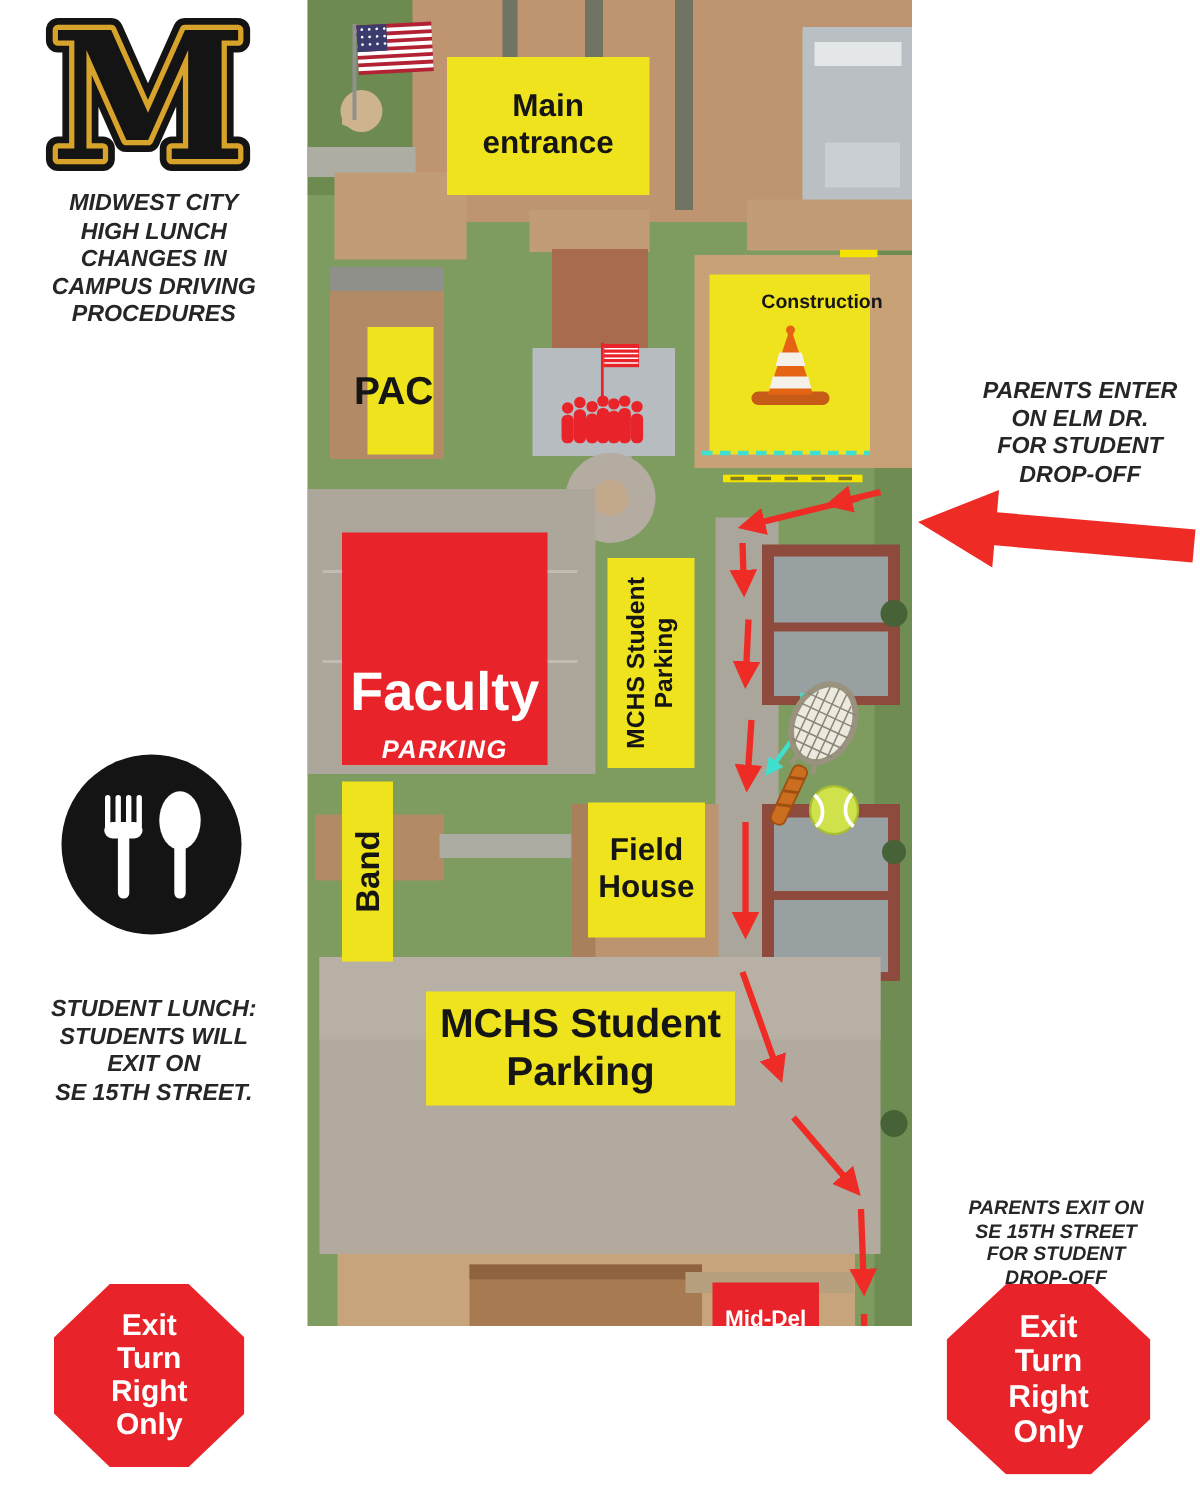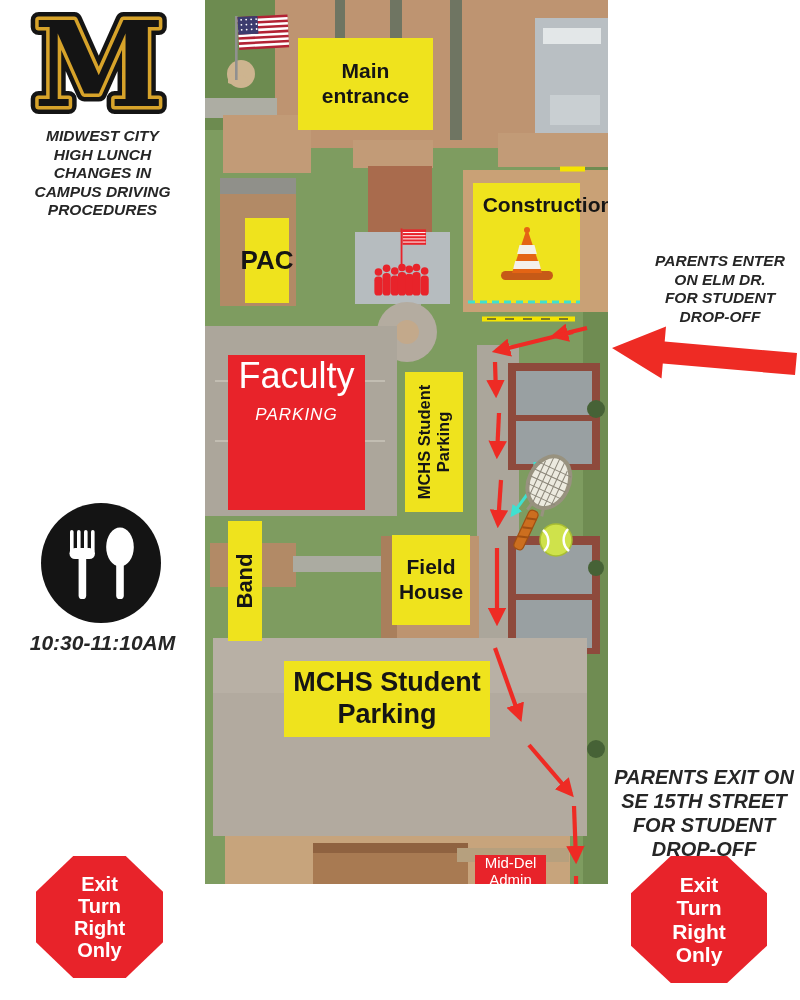--- a/index.html
+++ b/index.html
@@ -12,22 +12,22 @@
   
   .map{position:absolute;left:205px;top:0;width:403px;height:884px;background:#7E9C60;overflow:hidden;}
   .g{position:absolute;}
   .tree{position:absolute;border-radius:50%;background:#466236;}
   .overlay{position:absolute;left:0;top:0;z-index:15;pointer-events:none;}
   .icon{position:absolute;z-index:16;}
   
   .ylabel{position:absolute;z-index:10;background:var(--yellow,#EFE31D);color:#151515;font-weight:bold;
           display:flex;align-items:center;justify-content:center;text-align:center;
           white-space:pre-line;line-height:1.18;}
-  .rlabel{position:absolute;z-index:10;background:var(--red,#E8232A);color:#fff;font-weight:normal;
-          display:flex;flex-direction:column;align-items:center;justify-content:flex-start;
+  .rlabel{position:absolute;z-index:10;background:var(--red,#E8232A);color:#fff;font-weight:bold;
+          display:flex;flex-direction:column;align-items:center;justify-content:flex-end;
           text-align:center;white-space:pre-line;}
   .vwrap{position:absolute;top:50%;left:50%;transform:translate(-50%,-50%) rotate(-90deg);
          text-align:center;font-weight:bold;white-space:pre-line;line-height:1.15;}
   .stop{position:absolute;background:var(--red,#E8232A);color:#fff;font-weight:bold;text-align:center;
         display:flex;align-items:center;justify-content:center;white-space:pre-line;line-height:1.1;
         clip-path:polygon(29.3% 0,70.7% 0,100% 29.3%,100% 70.7%,70.7% 100%,29.3% 100%,0 70.7%,0 29.3%);}
 </style>
 </head>
 <body>
 
@@ -54,41 +54,44 @@
       <rect x="37" y="28" width="3.6" height="22" rx="1.8"></rect>
       <rect x="44" y="28" width="3.6" height="22" rx="1.8"></rect>
       <rect x="51" y="28" width="3.6" height="22" rx="1.8"></rect>
       <rect x="29.5" y="46" width="25.5" height="11" rx="5.5"></rect>
       <rect x="38.6" y="54" width="7.6" height="43" rx="3.6"></rect>
       <ellipse cx="80" cy="45" rx="13.8" ry="19.5"></ellipse>
       <rect x="76.2" y="60" width="7.6" height="37" rx="3.6"></rect>
     </g>
   </svg>
 
-  <div class="panel-note" style="left:0;top:630px;width:205px;font-size:21px;">10:30-11:10AM</div>
-
+
+  <div class="panel-note" style="left:0;top:664px;width:205px;font-size:15.5px;">STUDENT LUNCH:
+STUDENTS WILL
+EXIT ON
+SE 15TH STREET.</div>
 
 
   <div class="stop" style="left:36px;top:856px;width:127px;height:122px;font-size:20px;">
     <span class="pre">Exit
 Turn
 Right
 Only</span>
   </div>
 
   <div class="panel-note" style="left:608px;top:252px;width:224px;font-size:15.5px;">PARENTS ENTER
 ON ELM DR.
 FOR STUDENT
 DROP-OFF</div>
 
   <svg class="abs" style="left:608px;top:320px;" width="190" height="62" viewBox="0 0 190 62">
     <polygon points="4,28 58,6.6 56.7,21.5 189,33 187,55 54.8,43.5 53.5,58.4" fill="#EE2B24"></polygon>
   </svg>
 
-  <div class="panel-note" style="left:608px;top:765px;width:192px;font-size:20px;">PARENTS EXIT ON
+  <div class="panel-note" style="left:608px;top:797px;width:192px;font-size:13px;">PARENTS EXIT ON
 SE 15TH STREET
 FOR STUDENT
 DROP-OFF</div>
 
   <div class="stop" style="left:631px;top:856px;width:136px;height:127px;font-size:21px;">
     <span class="pre">Exit
 Turn
 Right
 Only</span>
   </div>
@@ -274,31 +277,31 @@
         <path d="M43,80 C50,86 50,96 44,101 M68,79 C62,86 62,95 69,101" stroke="#ffffff" stroke-width="2.5" fill="none"></path>
       </g>
     </svg>
 
     <div class="ylabel" style="left:93px;top:38px;width:135px;height:92px;font-size:21px;">
       <span class="pre">Main
 entrance</span>
     </div>
 
     <div class="ylabel" style="left:268px;top:183px;width:107px;height:120px;flex-direction:column;justify-content:flex-start;">
-      <span style="font-size:21px;margin-top:10px;margin-left:43px;">Construction</span>
+      <span style="font-size:13px;margin-top:10px;margin-left:43px;">Construction</span>
       <svg style="margin-top:5px;" width="56" height="60" viewBox="0 0 56 60">
         <rect x="2" y="48" width="52" height="9" rx="4.5" fill="#C65A17"></rect>
         <polygon points="28,5 13,50 43,50" fill="#E46414"></polygon>
         <circle cx="28" cy="7" r="3" fill="#E46414"></circle>
         <polygon points="20.5,22 35.5,22 37.9,31 18.1,31" fill="#F4F0EA"></polygon>
         <polygon points="16.2,38 39.8,38 41.9,46 14.1,46" fill="#F4F0EA"></polygon>
       </svg>
     </div>
 
-    <div class="ylabel" style="left:40px;top:218px;width:44px;height:85px;font-size:26px;">
+    <div class="ylabel" style="left:40px;top:218px;width:44px;height:85px;font-size:26px;justify-content:flex-end;">
       <span>PAC</span>
     </div>
 
     <div class="rlabel" style="left:23px;top:355px;width:137px;height:155px;">
       <span style="font-size:36px;">Faculty</span>
       <span style="font-size:17px;font-style:italic;margin-top:8px;letter-spacing:1px;">PARKING</span>
     </div>
 
     <div class="ylabel" style="left:200px;top:372px;width:58px;height:140px;">
       <span class="vwrap" style="width:140px;font-size:16.5px;">MCHS Student

